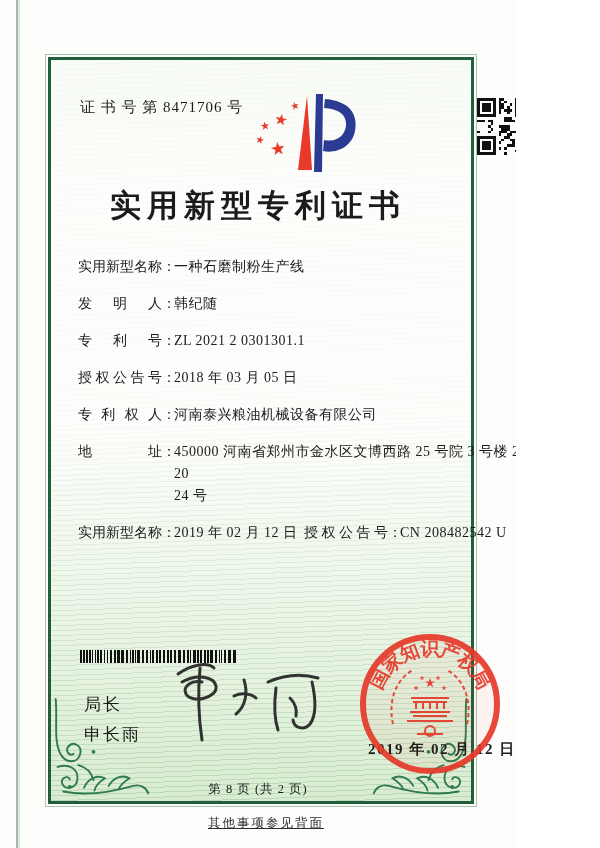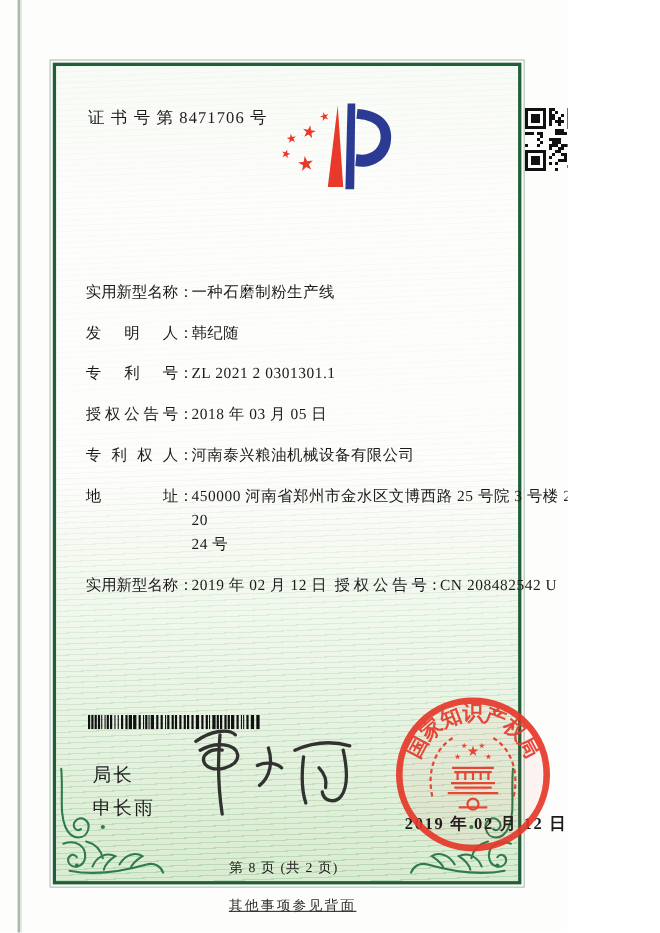--- a/index.html
+++ b/index.html
@@ -217,20 +217,21 @@
           <rect x="16" y="19" width="1" height="1"></rect>
           <rect x="18" y="19" width="1" height="1"></rect>
           <rect x="10" y="20" width="1" height="1"></rect>
           <rect x="15" y="20" width="1" height="1"></rect>
           <rect x="19" y="20" width="1" height="1"></rect>
           <rect x="20" y="20" width="1" height="1"></rect>
         </g>
     </g>
   </svg>
 
+  <div class="title">实用新型专利证书</div>
 
   <div class="fields">
     <div class="frow">
       <span class="flabel">实用新型名称</span><span class="fcolon">：</span><span class="fvalue">一种石磨制粉生产线</span>
     </div>
     <div class="frow">
       <span class="flabel">发明人</span><span class="fcolon">：</span><span class="fvalue">韩纪随</span>
     </div>
     <div class="frow">
       <span class="flabel">专利号</span><span class="fcolon">：</span><span class="fvalue">ZL 2021 2 0301301.1</span>

